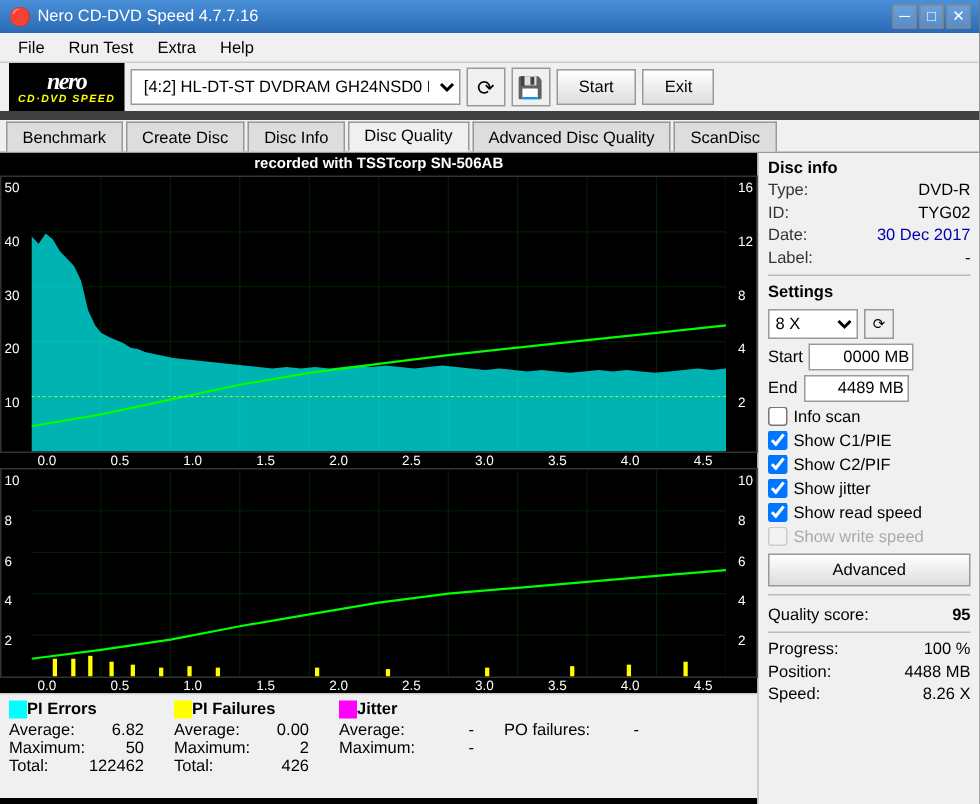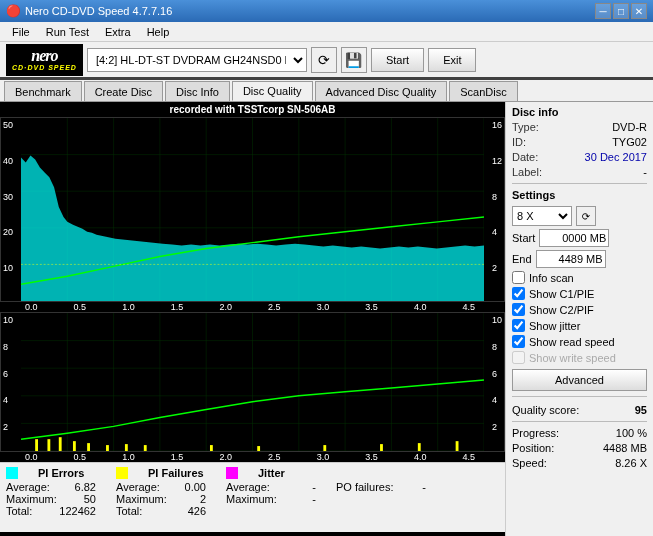--- a/index.html
+++ b/index.html
@@ -36,21 +36,21 @@
     .menubar-item { padding: 2px 8px; cursor: pointer; }
 
     
     .toolbar {
       background: #f0f0f0;
       height: 38px;
       display: flex;
       align-items: center;
       padding: 2px 6px;
       gap: 4px;
-      border-bottom: 3px solid #404040;
+      border-bottom: 6px solid #404040;
     }
     .nero-logo {
       background: #000;
       color: white;
       font-weight: bold;
       font-size: 14px;
       padding: 2px 6px;
       font-style: italic;
       letter-spacing: -1px;
       line-height: 1;
@@ -163,21 +163,21 @@
 
     .stat-group {
       display: flex;
       flex-direction: column;
       font-size: 11px;
       min-width: 100px;
     }
     .stat-group .legend-row {
       display: flex;
       align-items: flex-end;
-      gap: 20px;
+      gap: 0;
       margin-bottom: 2px;
     }
     .legend-box {
       width: 12px; height: 12px;
       display: inline-block;
     }
     .stat-label { font-weight: bold; }
     .stat-row { display: flex; justify-content: space-between; padding-right: 10px; }
 
     

